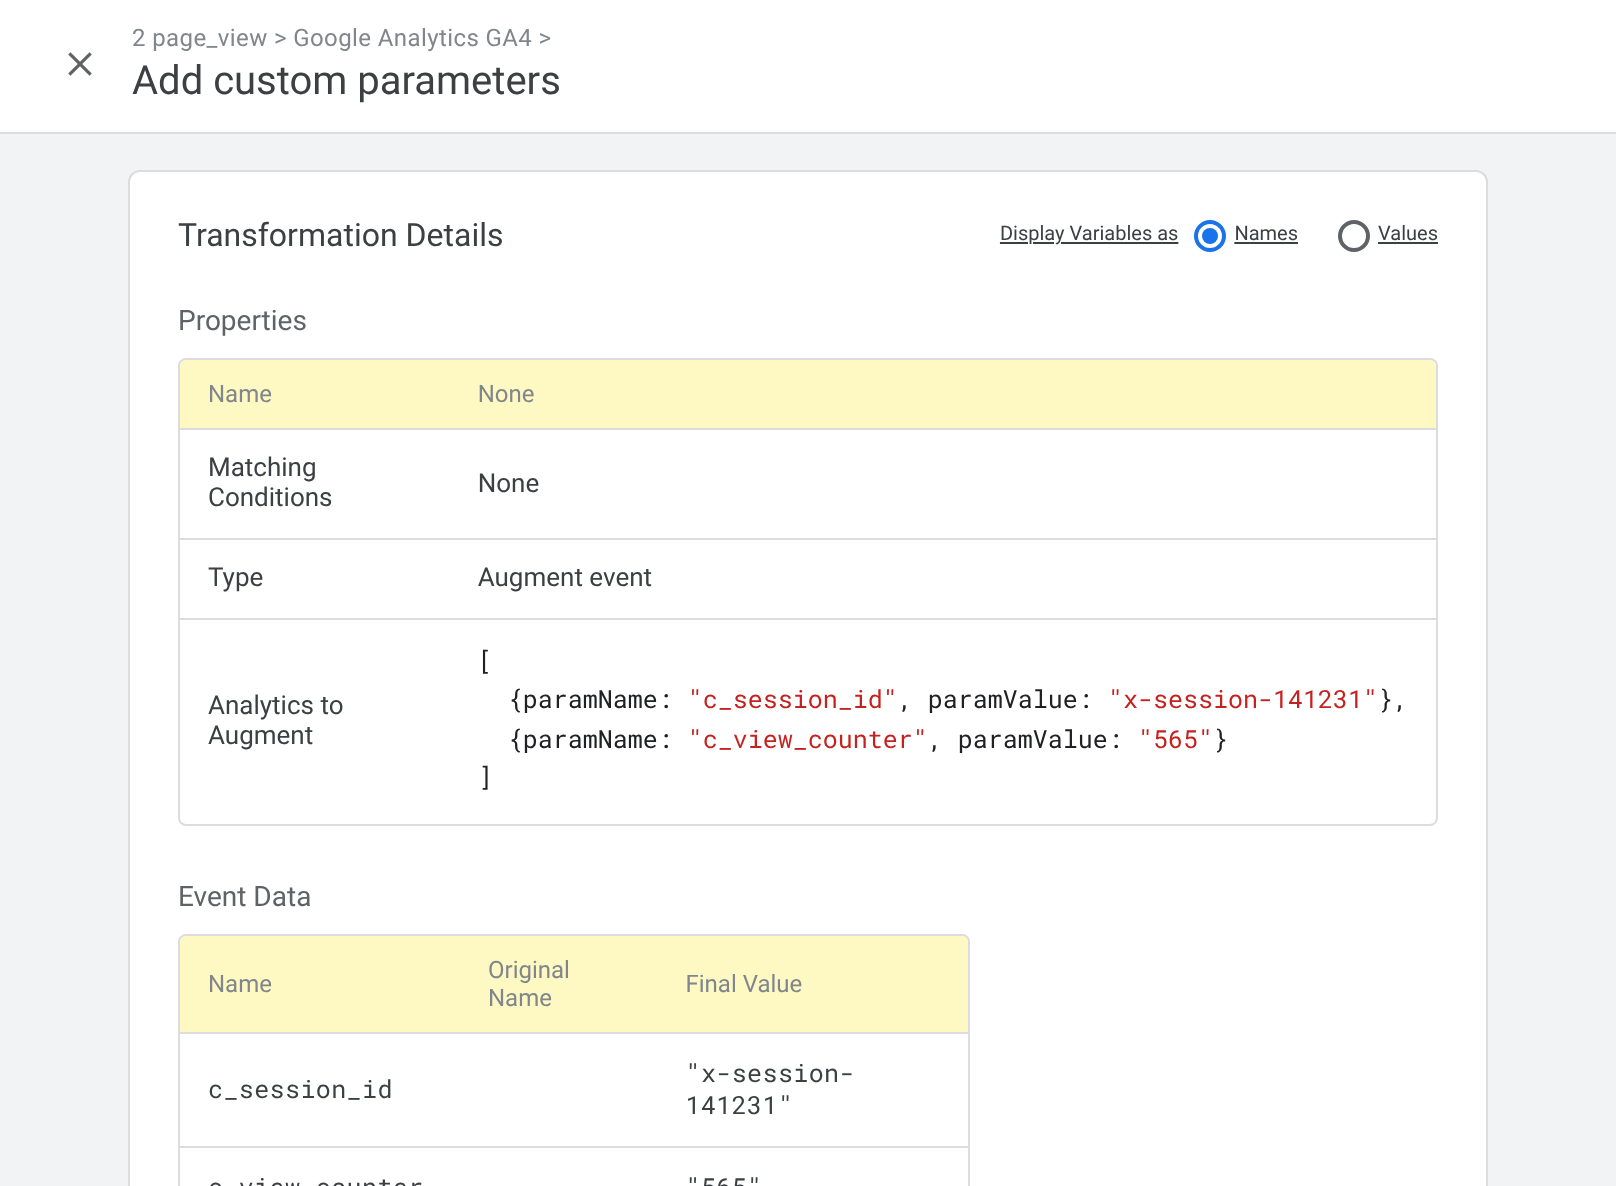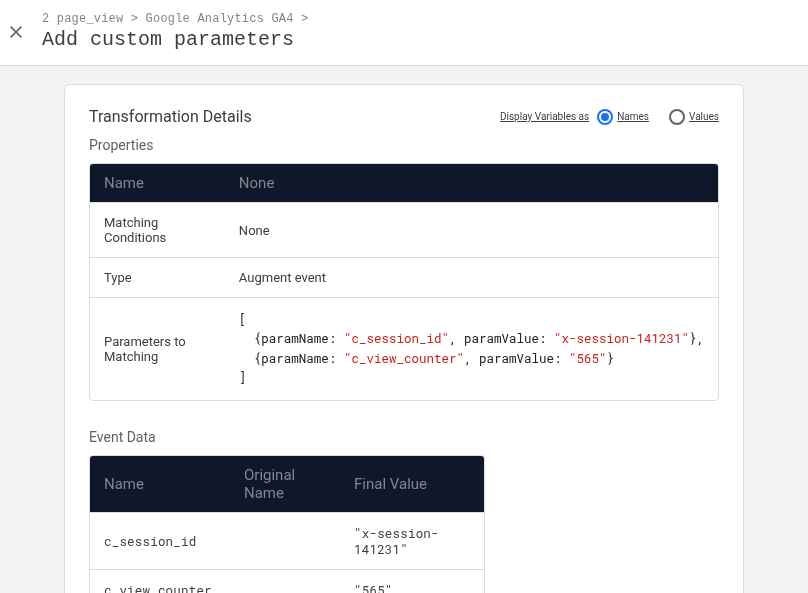--- a/index.html
+++ b/index.html
@@ -5,24 +5,23 @@
     * { box-sizing: border-box; margin: 0; padding: 0; }
     body {
       font-family: 'Google Sans', Roboto, Arial, sans-serif;
       background: #fff;
       color: #202124;
       font-size: 14px;
     }
     .header {
       display: flex;
       align-items: flex-start;
-      padding: 12px 20px 14px 8px;
+      padding: 12px 20px 14px 32px;
       border-bottom: 1px solid #dadce0;
       gap: 18px;
-      font-family: Liberation Mono, monospace;
     }
     .close-icon {
       color: #5f6368;
       cursor: pointer;
       margin-top: 12px;
       flex-shrink: 0;
     }
     .header-text { flex: 1; }
     .breadcrumb {
       color: #80868b;
@@ -46,21 +45,21 @@
       background: #fff;
       border: 1px solid #dadce0;
       border-radius: 6px;
       width: 680px;
       padding: 22px 24px 26px 24px;
     }
     .card-header {
       display: flex;
       justify-content: space-between;
       align-items: center;
-      margin-bottom: 11px;
+      margin-bottom: 26px;
     }
     .card-title {
       font-size: 16px;
       font-weight: 400;
       color: #3c4043;
     }
     .display-variables {
       display: flex;
       align-items: center;
       gap: 8px;
@@ -94,26 +93,26 @@
       width: 100%;
       border: 1px solid #dadce0;
       border-radius: 4px;
       border-collapse: separate;
       border-spacing: 0;
       overflow: hidden;
       font-size: 13px;
     }
     .table th {
       text-align: left;
-      background: #0f172a;
+      background: #fef9c3;
       color: #80868b;
       font-weight: 400;
       padding: 10px 14px;
       border-bottom: 1px solid #dadce0;
-      font-size: 15px;
+      font-size: 12px;
     }
     .table td {
       padding: 12px 14px;
       border-bottom: 1px solid #dadce0;
       color: #3c4043;
       vertical-align: middle;
     }
     .table tr:last-child td { border-bottom: none; }
     .props-table td:first-child { width: 160px; }
     .event-table { width: 396px; }
@@ -180,21 +179,21 @@
       <tbody>
         <tr>
           <td>Matching Conditions</td>
           <td>None</td>
         </tr>
         <tr>
           <td>Type</td>
           <td>Augment event</td>
         </tr>
         <tr>
-          <td>Parameters to Matching</td>
+          <td>Analytics to Augment</td>
           <td>
             <div class="code-block"><span>[</span>
 <span>  {paramName: </span><span class="str">"c_session_id"</span><span>, paramValue: </span><span class="str">"x-session-141231"</span><span>},</span>
 <span>  {paramName: </span><span class="str">"c_view_counter"</span><span>, paramValue: </span><span class="str">"565"</span><span>}</span>
 <span>]</span></div>
           </td>
         </tr>
       </tbody>
     </table>
 

